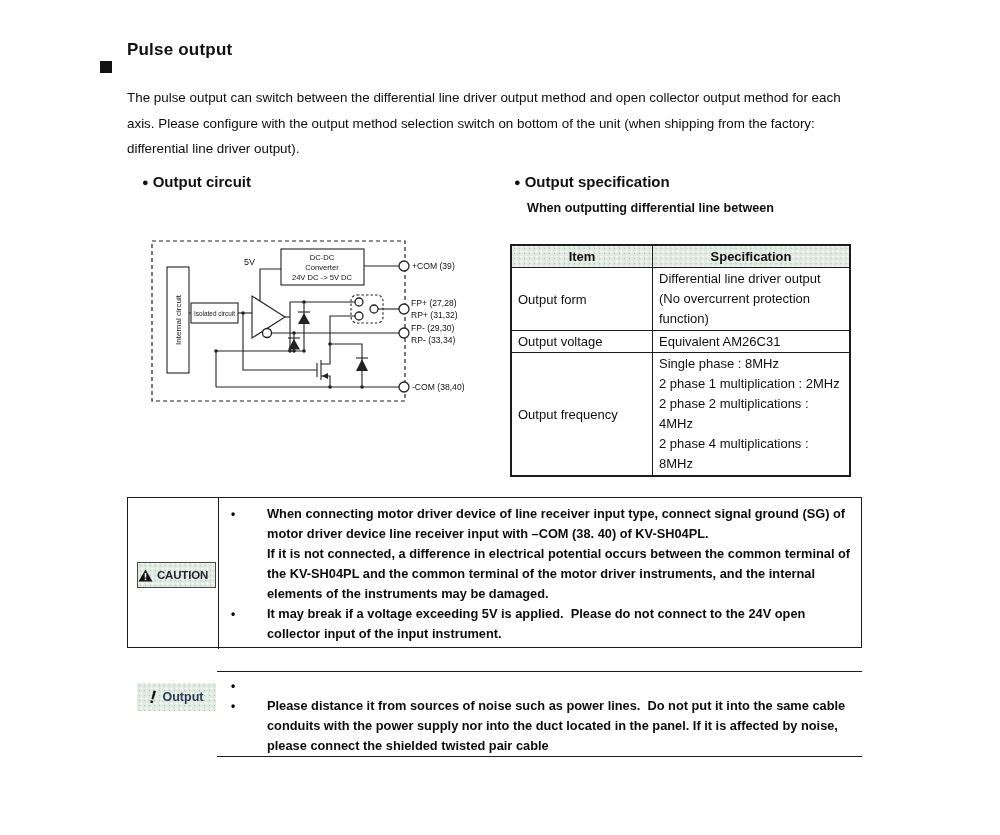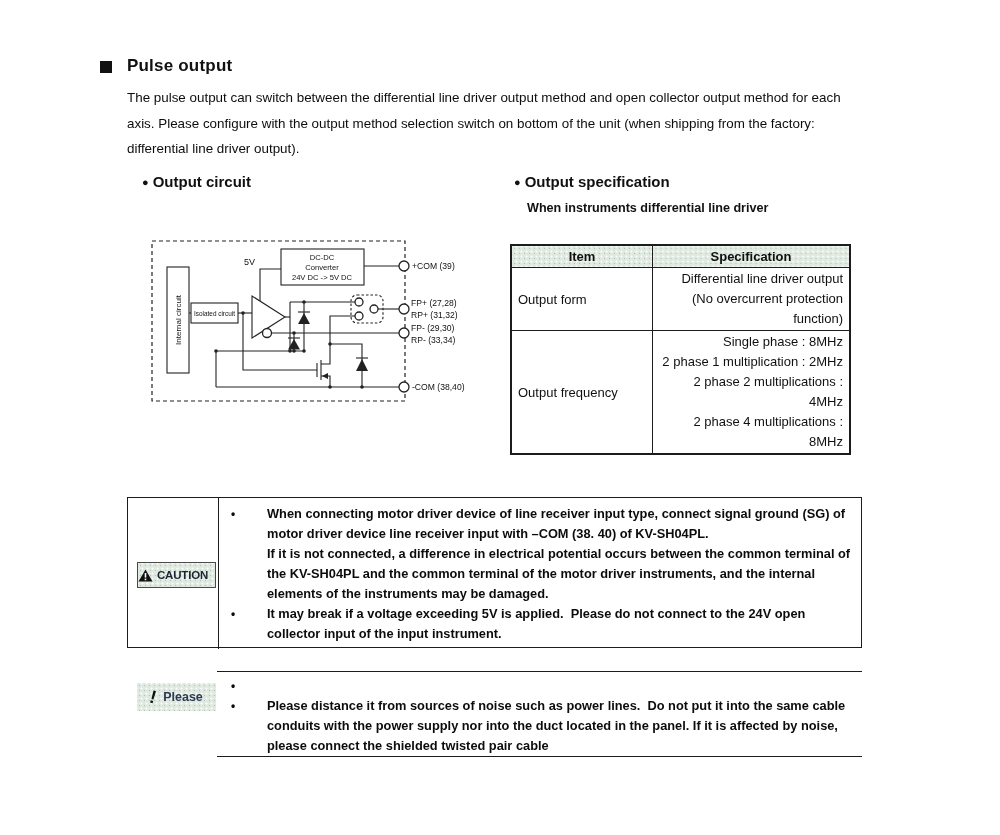--- a/index.html
+++ b/index.html
@@ -2,21 +2,21 @@
 <html><head>
 <meta charset="utf-8">
 <style>
   html,body{margin:0;padding:0;background:#fff;}
   #page{position:relative;width:1000px;height:835px;background:#ffffff;overflow:hidden;
         font-family:"Liberation Sans",sans-serif;color:#111;}
   .abs{position:absolute;}
 
   
   #title-square{left:100px;top:61px;width:12px;height:12px;background:#111;}
-  #page-title{left:127px;top:56px;font-size:17px;font-weight:bold;letter-spacing:.2px;color:#111;}
+  #page-title{left:127px;top:40px;font-size:17px;font-weight:bold;letter-spacing:.2px;color:#111;}
   #intro{left:127px;top:85px;width:738px;font-size:13.4px;line-height:25.5px;color:#0d0d0d;}
 
   
   .sec-head{font-size:15px;font-weight:bold;color:#111;display:flex;align-items:center;gap:4px;}
   .sec-bullet{font-size:11px;line-height:1;position:relative;top:.5px;}
   #sec-circuit{left:142px;top:173px;}
   #sec-spec{left:514px;top:173px;}
   #spec-sub{left:527px;top:201px;font-size:12.6px;font-weight:bold;color:#111;}
 
   
@@ -26,21 +26,21 @@
     background-size:5px 5px,5px 5px;background-position:0 0,2px 3px;}
 
   
   #spec-table{left:510px;top:244px;border-collapse:collapse;table-layout:fixed;}
   #spec-table, #spec-table th, #spec-table td{border:1px solid #1c1c1c;}
   #spec-table{border-width:2px;}
   #spec-table th{height:21px;font-size:13px;font-weight:bold;text-align:center;padding:0;color:#101010;}
   #spec-table td{font-size:13px;padding:1px 6px;vertical-align:middle;color:#101010;}
   #spec-table .col-item{width:140px;}
   #spec-table .col-spec{width:196px;margin-top:17px;}
-  #spec-table td .ln{line-height:20px;text-align:right;}
+  #spec-table td .ln{line-height:20px;}
   #spec-table td.spec-cell{vertical-align:top;padding-top:1px;}
 
   
   #caution-box{left:127px;top:497px;width:733px;height:149px;border:1.6px solid #1c1c1c;}
   #caution-divider{left:218px;top:497px;width:0;height:152px;border-left:1.2px solid #1c1c1c;}
   #caution-label{left:137px;top:562px;width:79px;height:26px;border:1.6px solid #4a4a4a;
      display:flex;align-items:center;justify-content:flex-start;gap:4px;box-sizing:border-box;}
   #caution-label .cap{font-size:11.5px;font-weight:bold;color:#1b2430;letter-spacing:-.2px;}
   .bullets{left:231px;width:622px;font-size:12.8px;font-weight:bold;line-height:20px;color:#0c0c0c;}
   .b-row{display:flex;}
@@ -77,21 +77,21 @@
   <div class="abs" id="intro">The pulse output can switch between the differential line driver output method and open collector output method for each axis. Please configure with the output method selection switch on bottom of the unit (when shipping from the factory: differential line driver output).</div>
 
   <div class="abs sec-head" id="sec-circuit">
     <span class="sec-bullet">●</span>
     <span>Output circuit</span>
   </div>
   <div class="abs sec-head" id="sec-spec">
     <span class="sec-bullet">●</span>
     <span>Output specification</span>
   </div>
-  <div class="abs" id="spec-sub">When instruments differential line driver</div>
+  <div class="abs" id="spec-sub">When outputting differential line between</div>
 
   <svg class="abs" id="circuit-svg" width="345" height="185" viewBox="0 0 345 185">
 
     <rect class="dashbox" x="12" y="9" width="253" height="160"></rect>
 
     <rect class="boxline" x="27" y="35" width="22" height="106"></rect>
     <text class="ctext" font-size="8" text-anchor="middle" transform="translate(41,88) rotate(-90)">Internal circuit</text>
 
     <rect class="boxline" x="51" y="71" width="47" height="20"></rect>
     <text class="ctext" font-size="6.4" text-anchor="middle" x="74.5" y="83.5">Isolated circuit</text>
@@ -177,20 +177,24 @@
       <th class="col-spec speckle">Specification</th>
     </tr>
     <tr style="height:63px;">
       <td>Output form</td>
       <td class="spec-cell">
         <div class="ln">Differential line driver output</div>
         <div class="ln">(No overcurrent protection</div>
         <div class="ln">function)</div>
       </td>
     </tr>
+    <tr style="height:22px;">
+      <td>Output voltage</td>
+      <td>Equivalent AM26C31</td>
+    </tr>
     <tr style="height:83px;">
       <td>Output frequency</td>
       <td class="spec-cell">
         <div class="ln">Single phase : 8MHz</div>
         <div class="ln">2 phase 1 multiplication : 2MHz</div>
         <div class="ln">2 phase 2 multiplications : 4MHz</div>
         <div class="ln">2 phase 4 multiplications : 8MHz</div>
       </td>
     </tr>
   </tbody>
@@ -217,21 +221,21 @@
     <div class="b-row">
       <span class="b-dot">•</span>
       <div class="b-txt">It may break if a voltage exceeding 5V is applied.  Please do not connect to the 24V open collector input of the input instrument.</div>
     </div>
   </div>
 
   <div class="abs" id="point-rule-top"></div>
   <div class="abs" id="point-rule-bottom"></div>
   <div class="abs speckle" id="point-label">
     <span class="pen">!</span>
-    <span class="pt">Please</span>
+    <span class="pt">Output</span>
   </div>
   <div class="abs bullets" id="point-text">
     <div class="b-row">
       <span class="b-dot">•</span>
     </div>
     <div class="b-row">
       <span class="b-dot">•</span>
       <div class="b-txt">Please distance it from sources of noise such as power lines.  Do not put it into the same cable conduits with the power supply nor into the duct located in the panel. If it is affected by noise, please connect the shielded twisted pair cable</div>
     </div>
   </div>

